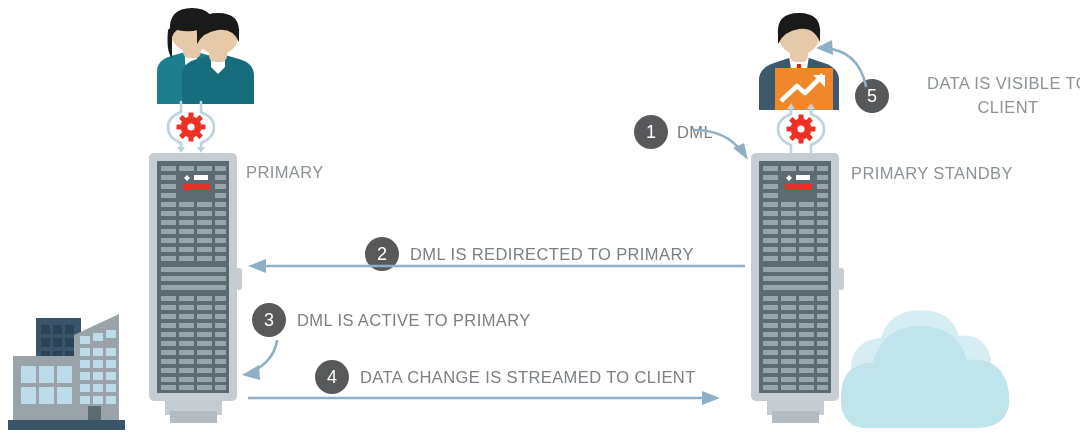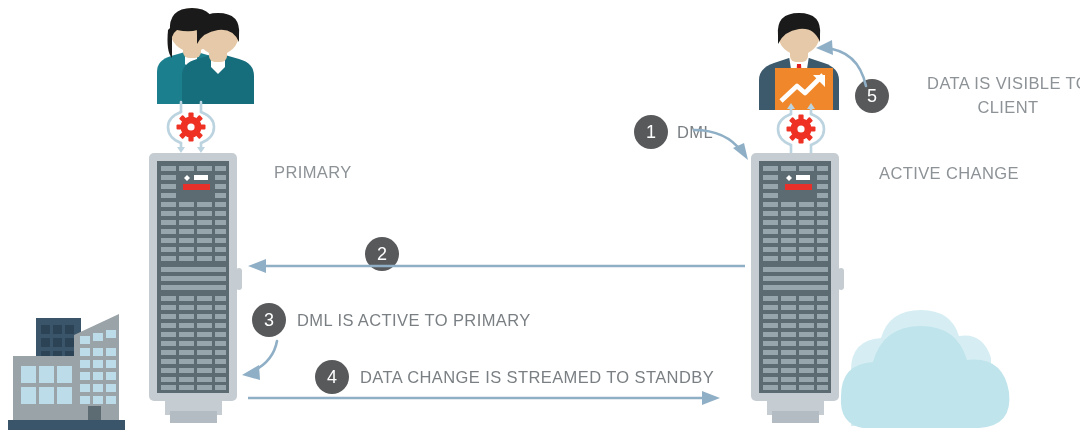--- a/index.html
+++ b/index.html
@@ -1,20 +1,20 @@
 <!DOCTYPE html>
 <html><head>
 <meta charset="utf-8">
 <style>
   html,body{margin:0;padding:0;background:#ffffff;}
   body{width:1080px;height:433px;position:relative;overflow:hidden;
        font-family:"Liberation Sans","DejaVu Sans",sans-serif;}
   #stage{position:absolute;left:0;top:0;width:1080px;height:433px;}
   .abs{position:absolute;}
-  .lbl{color:#8d9296;font-size:16.5px;letter-spacing:.4px;white-space:nowrap;margin-left:28px;}
+  .lbl{color:#8d9296;font-size:16.5px;letter-spacing:.4px;white-space:nowrap;}
   .steplbl{color:#7a7f83;font-size:16.5px;letter-spacing:.4px;white-space:nowrap;}
   .badge{width:34px;height:34px;border-radius:50%;background:#58595b;
          color:#ffffff;font-size:18px;display:flex;align-items:center;
          justify-content:center;line-height:1;}
   .vis5{color:#8d9296;font-size:16.5px;letter-spacing:.4px;text-align:center;
         line-height:24px;width:210px;}
   svg{display:block;overflow:visible;}
 </style>
 </head>
 <body>
@@ -365,21 +365,21 @@
       <path d="M41 25 L44 22 L47 25 L44 28 Z" fill="#ffffff"></path>
       <rect x="51" y="22" width="14" height="5" fill="#ffffff"></rect>
       <rect x="40" y="31" width="27" height="6" fill="#e8302a"></rect>
       <rect x="93" y="115" width="6" height="22" rx="3" fill="#c5cdd2"></rect>
       <rect x="22" y="248" width="57" height="14" fill="#c5cdd2"></rect>
       <rect x="27" y="258" width="47" height="12" fill="#b3bcc2"></rect>
     </svg>
   </div>
 
   <div class="abs lbl" style="left:246px;top:163px;">PRIMARY</div>
-  <div class="abs lbl" style="left:851px;top:164px;">ACTIVE CHANGE</div>
+  <div class="abs lbl" style="left:851px;top:164px;">PRIMARY STANDBY</div>
 
   <div class="abs" style="left:634px;top:115px;display:flex;align-items:center;gap:9px;">
     <div class="badge">1</div>
     <div class="steplbl">DML</div>
   </div>
   <div class="abs" style="left:692px;top:118px;">
     <svg width="70" height="48" viewBox="0 0 70 48">
       <path d="M2 12 Q34 12 50 34" stroke="#8fafc6" stroke-width="2.6" fill="none" stroke-linecap="round"></path>
       <path d="M41 30 L56 42 L52 25 Z" fill="#8fafc6"></path>
     </svg>
@@ -391,20 +391,21 @@
   </div>
   <div class="abs" style="left:810px;top:34px;">
     <svg width="62" height="58" viewBox="0 0 62 58">
       <path d="M56 52 Q48 16 14 14" stroke="#8fafc6" stroke-width="2.6" fill="none" stroke-linecap="round"></path>
       <path d="M22 6 L6 14 L23 21 Z" fill="#8fafc6"></path>
     </svg>
   </div>
 
   <div class="abs" style="left:365px;top:237px;display:flex;align-items:center;gap:11px;">
     <div class="badge">2</div>
+    <div class="steplbl">DML IS REDIRECTED TO PRIMARY</div>
   </div>
   <div class="abs" style="left:248px;top:258px;">
     <svg width="497" height="16" viewBox="0 0 497 16">
       <line x1="14" y1="8" x2="497" y2="8" stroke="#8fafc6" stroke-width="2.6"></line>
       <path d="M0 8 L18 1 L18 15 Z" fill="#8fafc6"></path>
     </svg>
   </div>
 
   <div class="abs" style="left:252px;top:303px;display:flex;align-items:center;gap:11px;">
     <div class="badge">3</div>
@@ -412,21 +413,21 @@
   </div>
   <div class="abs" style="left:237px;top:337px;">
     <svg width="52" height="46" viewBox="0 0 52 46">
       <path d="M40 4 Q36 26 12 36" stroke="#8fafc6" stroke-width="2.6" fill="none" stroke-linecap="round"></path>
       <path d="M22 28 L5 38 L23 43 Z" fill="#8fafc6"></path>
     </svg>
   </div>
 
   <div class="abs" style="left:315px;top:360px;display:flex;align-items:center;gap:11px;">
     <div class="badge">4</div>
-    <div class="steplbl">DATA CHANGE IS STREAMED TO STANDBY</div>
+    <div class="steplbl">DATA CHANGE IS STREAMED TO CLIENT</div>
   </div>
   <div class="abs" style="left:248px;top:390px;">
     <svg width="472" height="16" viewBox="0 0 472 16">
       <line x1="0" y1="8" x2="458" y2="8" stroke="#8fafc6" stroke-width="2.6"></line>
       <path d="M472 8 L454 1 L454 15 Z" fill="#8fafc6"></path>
     </svg>
   </div>
 
 </div>
 

